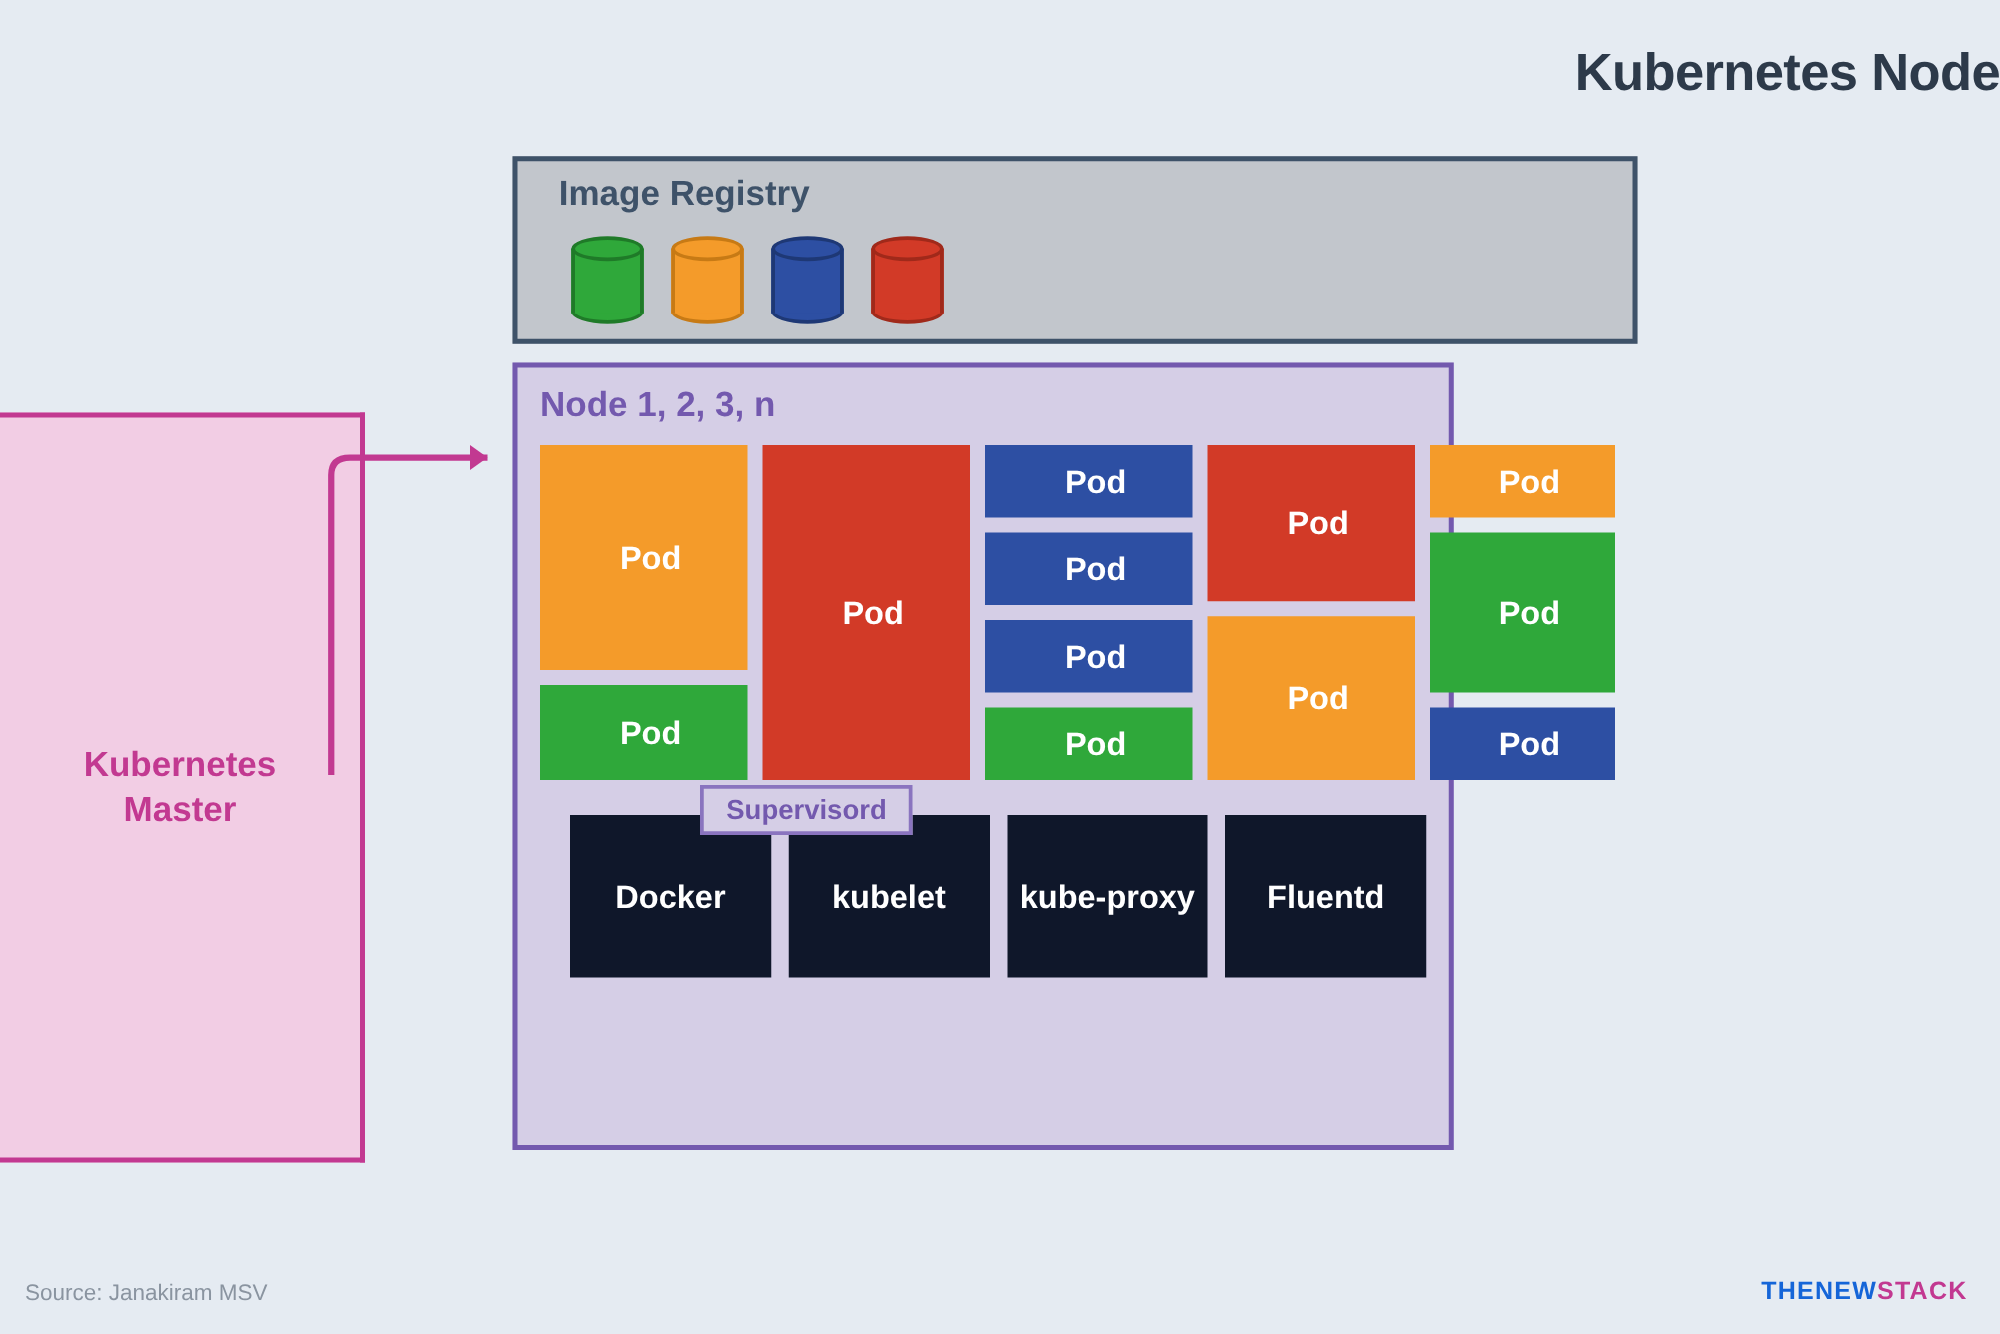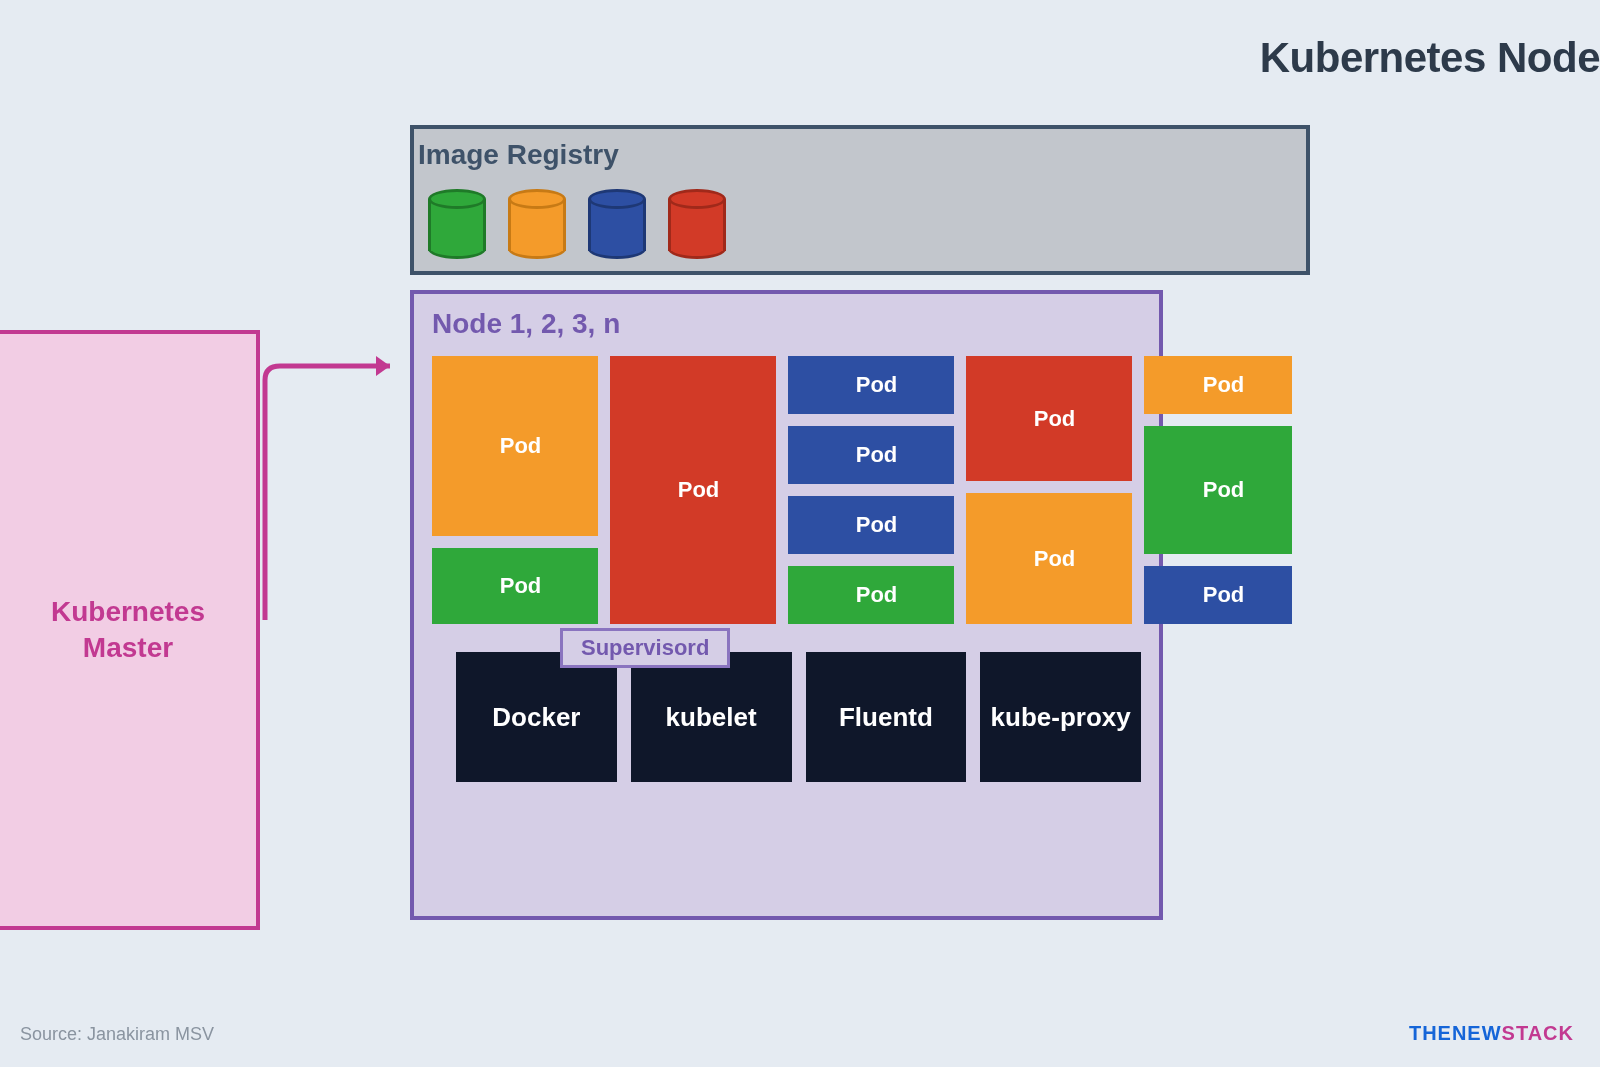--- a/index.html
+++ b/index.html
@@ -25,21 +25,21 @@
 
   
   .registry {
     position: absolute;
     left: 410px;
     top: 125px;
     width: 900px;
     height: 150px;
     background: #c2c6cc;
     border: 4px solid #3e5269;
-    padding: 10px 4px;
+    padding: 10px 33px;
   }
   .registry-title {
     font-size: 28px;
     font-weight: 700;
     color: #3e5269;
   }
   .cyl-row {
     display: flex;
     gap: 22px;
     margin-top: 18px;
@@ -111,21 +111,21 @@
     margin-top: 16px;
     height: 268px;
     position: relative;
   }
   .pod {
     position: absolute;
     display: flex;
     align-items: center;
     justify-content: center;
     color: #fff;
-    font-size: 22px;
+    font-size: 26px;
     font-weight: 700;
     padding-left: 11px;
   }
   .orange { background:#f49b2a; }
   .green  { background:#2fa83a; }
   .red    { background:#d23a27; }
   .blue   { background:#2d4fa3; }
 
   .svc-row {
     margin-top: 28px;
@@ -155,21 +155,21 @@
     font-size:22px;
     font-weight:700;
     padding:4px 18px;
   }
 
   
   .master {
     position:absolute;
     left:0;
     top:330px;
-    width:260px;
+    width:292px;
     height:600px;
     background:#f2cde4;
     border:4px solid #c23991;
     border-left:none;
     display:flex;
     align-items:center;
     justify-content:center;
     text-align:center;
     font-size:28px;
     font-weight:700;
@@ -268,21 +268,21 @@
 
     <div class="pod orange" style="left:712px;top:0;   width:148px; height:58px;">Pod</div>
     <div class="pod green" style="left:712px;top:70px; width:148px; height:128px;">Pod</div>
     <div class="pod blue" style="left:712px;top:210px;width:148px; height:58px;">Pod</div>
   </div>
 
   <div class="svc-row">
     <div class="supervisord">Supervisord</div>
     <div class="svc">Docker</div>
     <div class="svc">kubelet</div>
+    <div class="svc">kube-proxy</div>
     <div class="svc">Fluentd</div>
-    <div class="svc">kube-proxy</div>
   </div>
 </div>
 
 <div class="source">Source: Janakiram MSV</div>
 <div class="brand">
   <span class="t1">THENEW</span><span class="t2">STACK</span>
 </div>
 
 </body></html>

